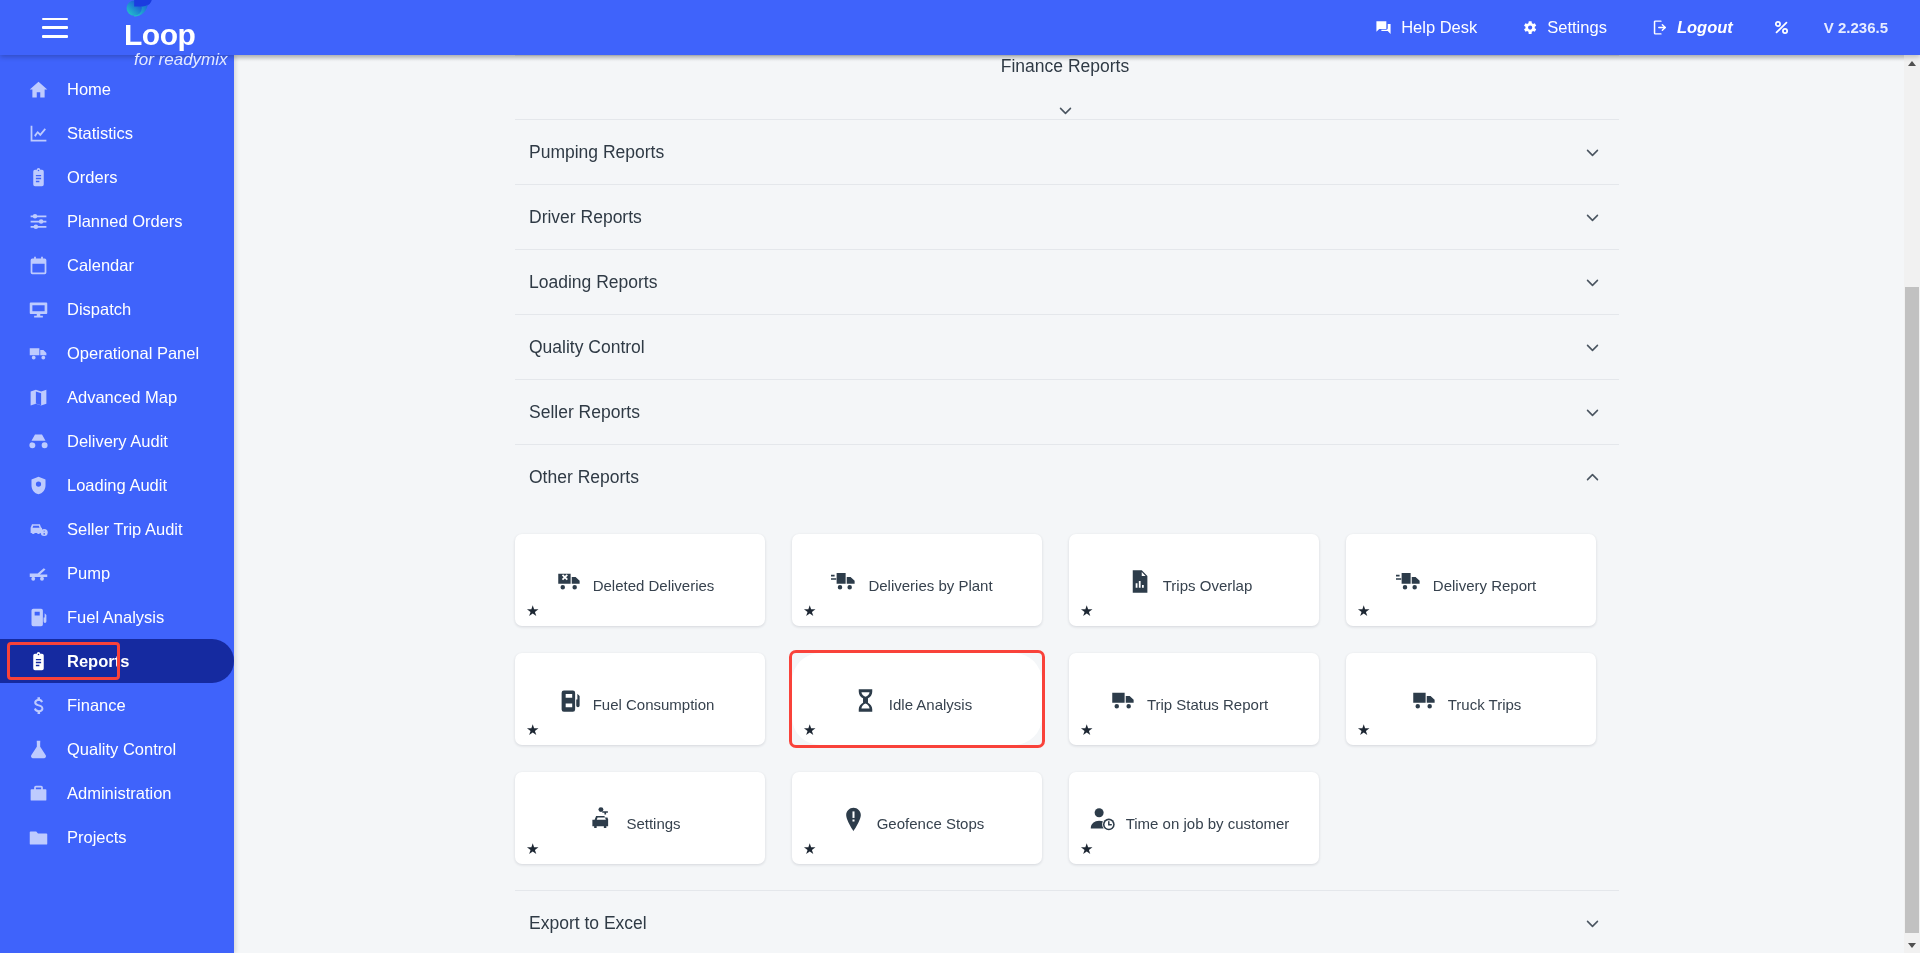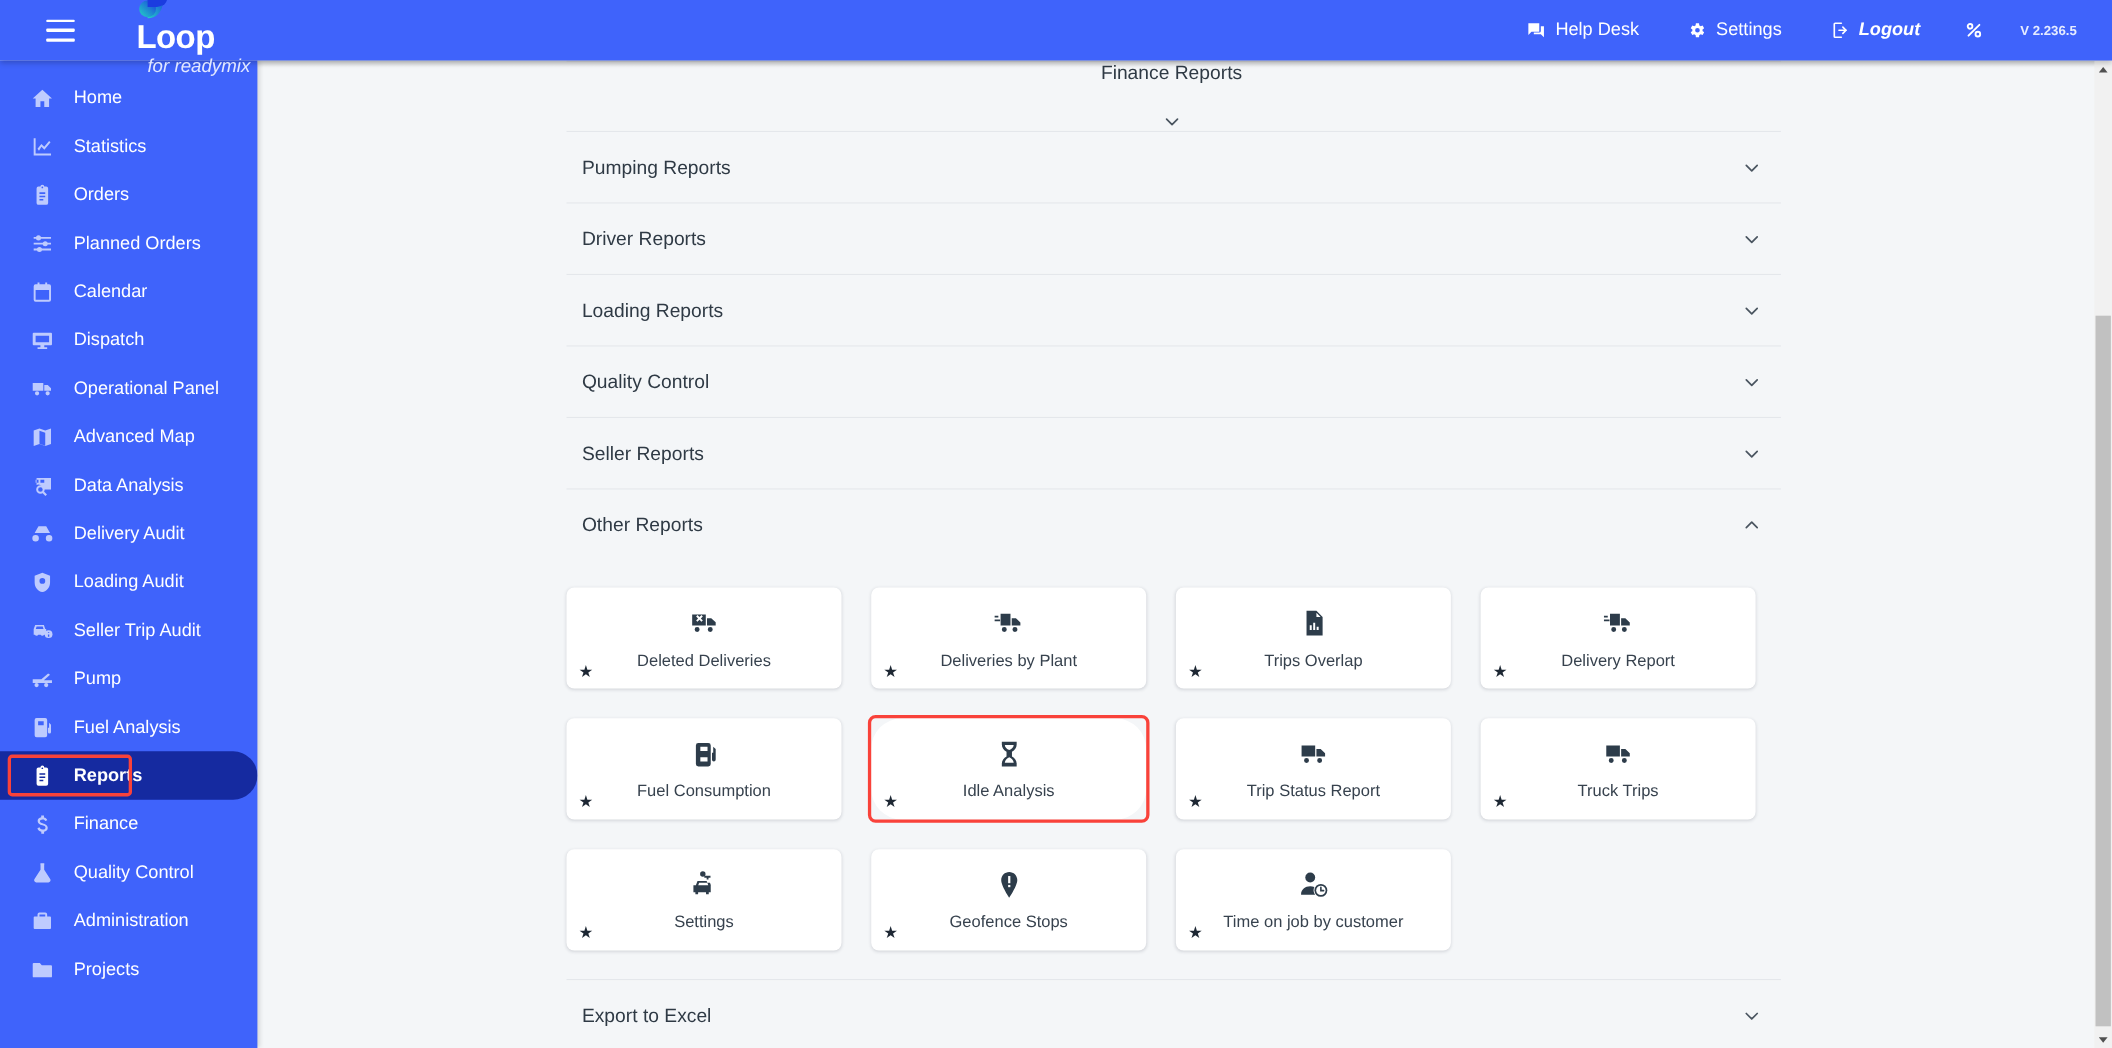--- a/index.html
+++ b/index.html
@@ -44,21 +44,21 @@
     height: 100%; padding-right: 26px;
   }
   .top-item {
     display: flex; align-items: center; gap: 9px;
     color: #fff; font-size: 16.5px;
     padding: 0 22px; height: 100%;
     cursor: pointer;
   }
   .top-item.logout { font-style: italic; font-weight: 700; }
   .top-item.icon-only { padding: 0 18px; }
-  .version { color: #e6ecff; font-size: 12px; font-weight: 600; padding-left: 16px; padding-right: 6px; }
+  .version { color: #e6ecff; font-size: 15px; font-weight: 600; padding-left: 16px; padding-right: 6px; }
   .ico { width: 17px; height: 17px; display: inline-block; flex: none; }
   .ico svg { width: 100%; height: 100%; display: block; }
 
   
   .sidebar {
     position: absolute; top: 55px; left: 0;
     width: 234px; height: 898px;
     background: #3f63fb;
     padding-top: 12px;
     z-index: 20;
@@ -136,21 +136,21 @@
     gap: 27px 27px;
     padding-left: 0;
   }
   .card {
     position: relative;
     width: 250px; height: 92px;
     background: #ffffff;
     border-radius: 7px;
     box-shadow: 0 1px 3px rgba(20,30,50,.14);
     cursor: pointer;
-    display: flex; flex-direction: column;
+    display: flex; flex-direction: row;
     align-items: center; justify-content: center;
   }
   .card.selected { box-shadow: none; border-radius: 28px; }
   .card-ring {
     position: absolute; inset: -3px;
     border: 3px solid #f9423a; border-radius: 7px;
     pointer-events: none;
   }
   .card-ico { width: 27px; height: 27px; margin-top: 2px; }
   .card-ico svg { width: 100%; height: 100%; display: block; fill: #2d3c4a; }
@@ -340,30 +340,20 @@
 
     <div class="nav-item">
       <span class="nav-ico">
           <svg viewBox="0 0 24 24">
             <path d="M9 3L3 5v16l6-2 6 2 6-2V3l-6 2zm0 2.2l6 2v13.6l-6-2z"></path>
           </svg>
         </span>
       <span class="nav-label">Advanced Map</span>
     </div>
 
-    <div class="nav-item">
-      <span class="nav-ico">
-          <svg viewBox="0 0 24 24">
-            <path d="M3 4h18v12H12.6A5 5 0 0 0 6 11.2V4zm2 2v3h3V6zm5 0v3h4V6z"></path>
-            <circle cx="10" cy="16" r="3.4" fill="none" stroke="#dbe2ff" stroke-width="2"></circle>
-            <path d="M12.6 18.6L16 22" stroke="#dbe2ff" stroke-width="2.2" fill="none"></path>
-          </svg>
-        </span>
-      <span class="nav-label">Data Analysis</span>
-    </div>
 
     <div class="nav-item">
       <span class="nav-ico">
           <svg viewBox="0 0 24 24">
             <path d="M8 4l-4 7h16l-4-7zM5 13a3.4 3.4 0 1 0 0 6.8A3.4 3.4 0 0 0 5 13zm14 0a3.4 3.4 0 1 0 0 6.8 3.4 3.4 0 0 0 0-6.8z"></path>
           </svg>
         </span>
       <span class="nav-label">Delivery Audit</span>
     </div>
 

